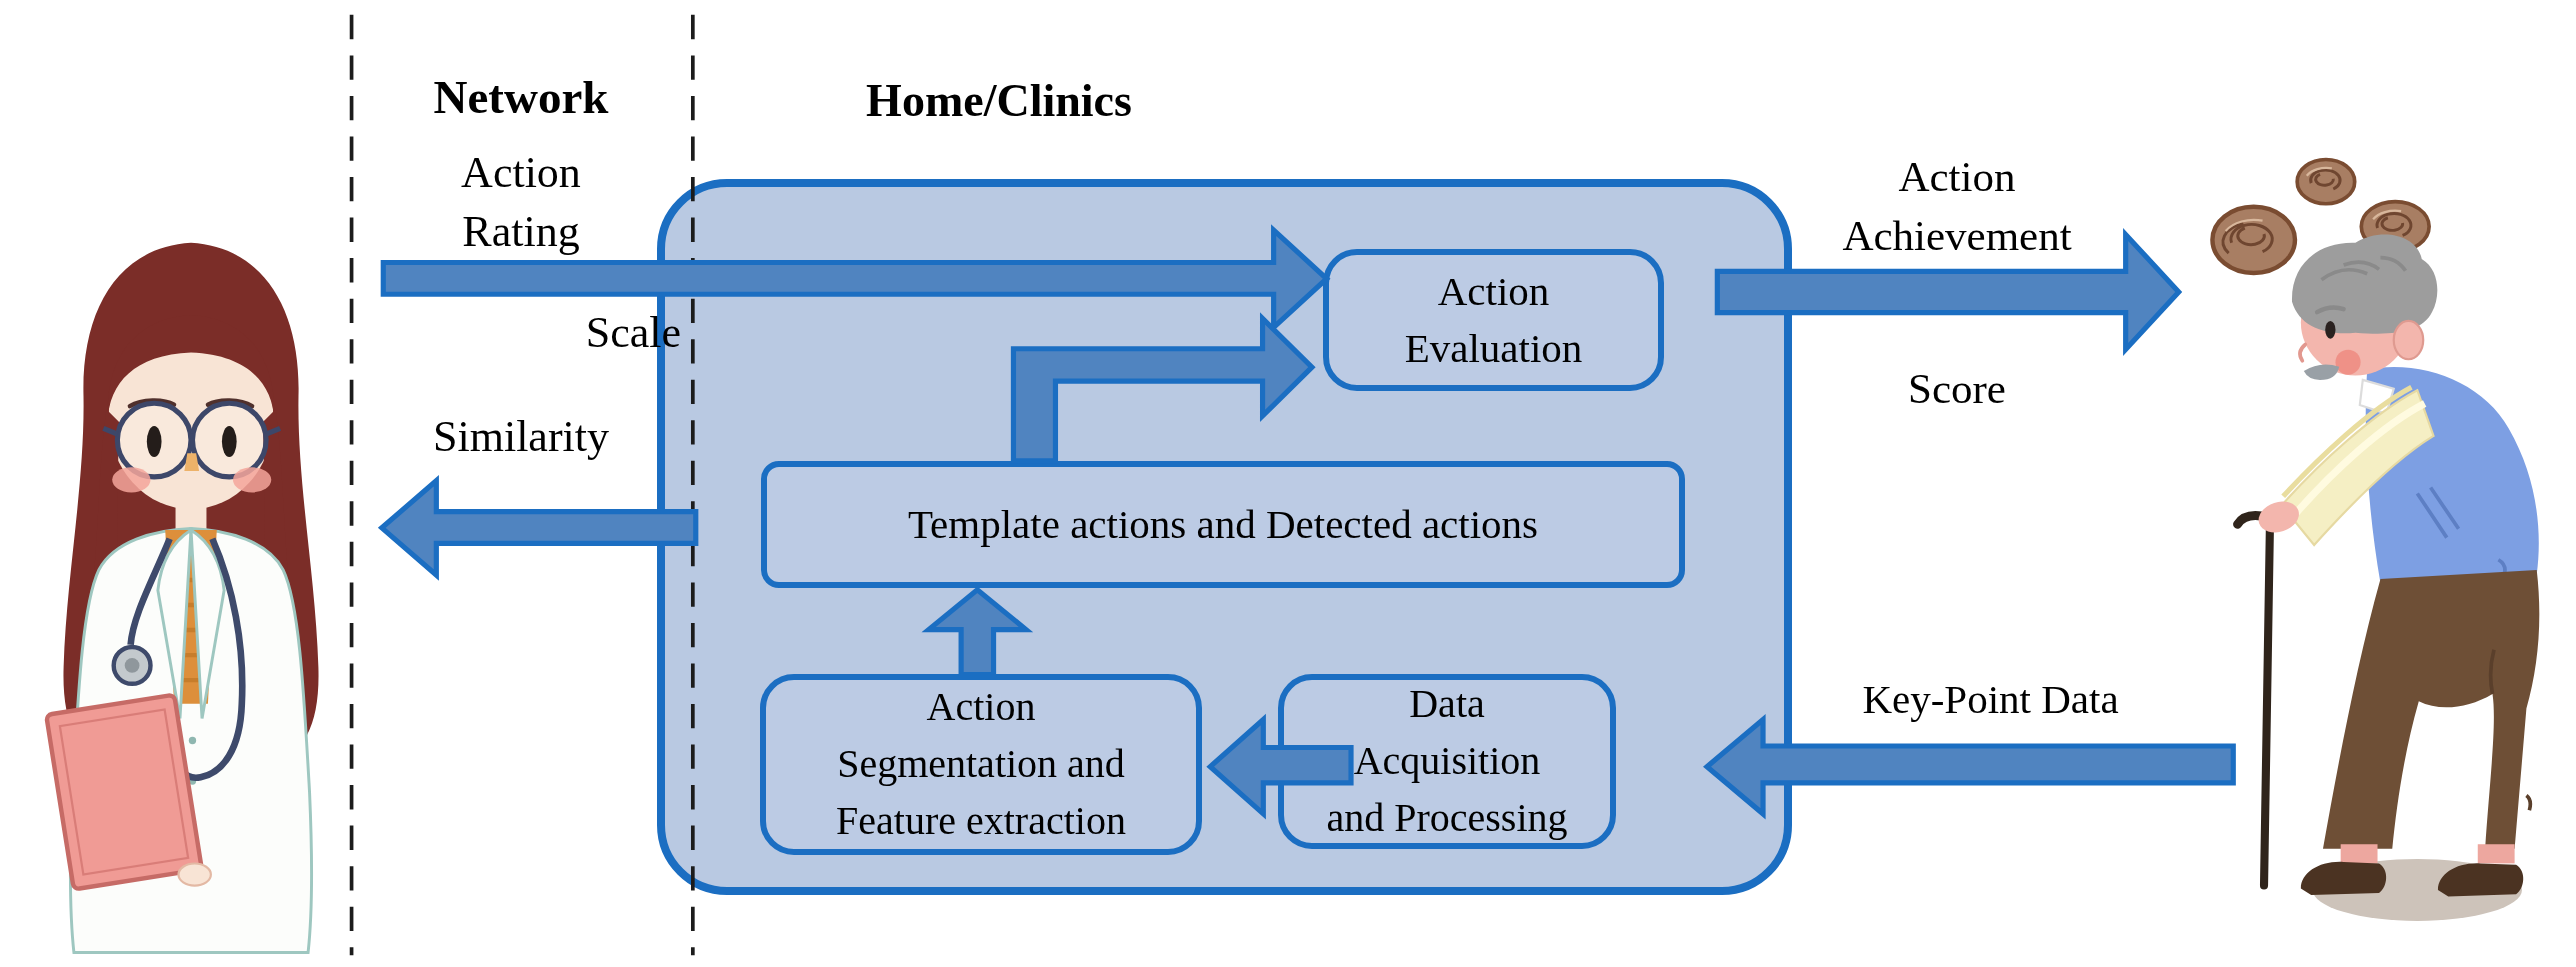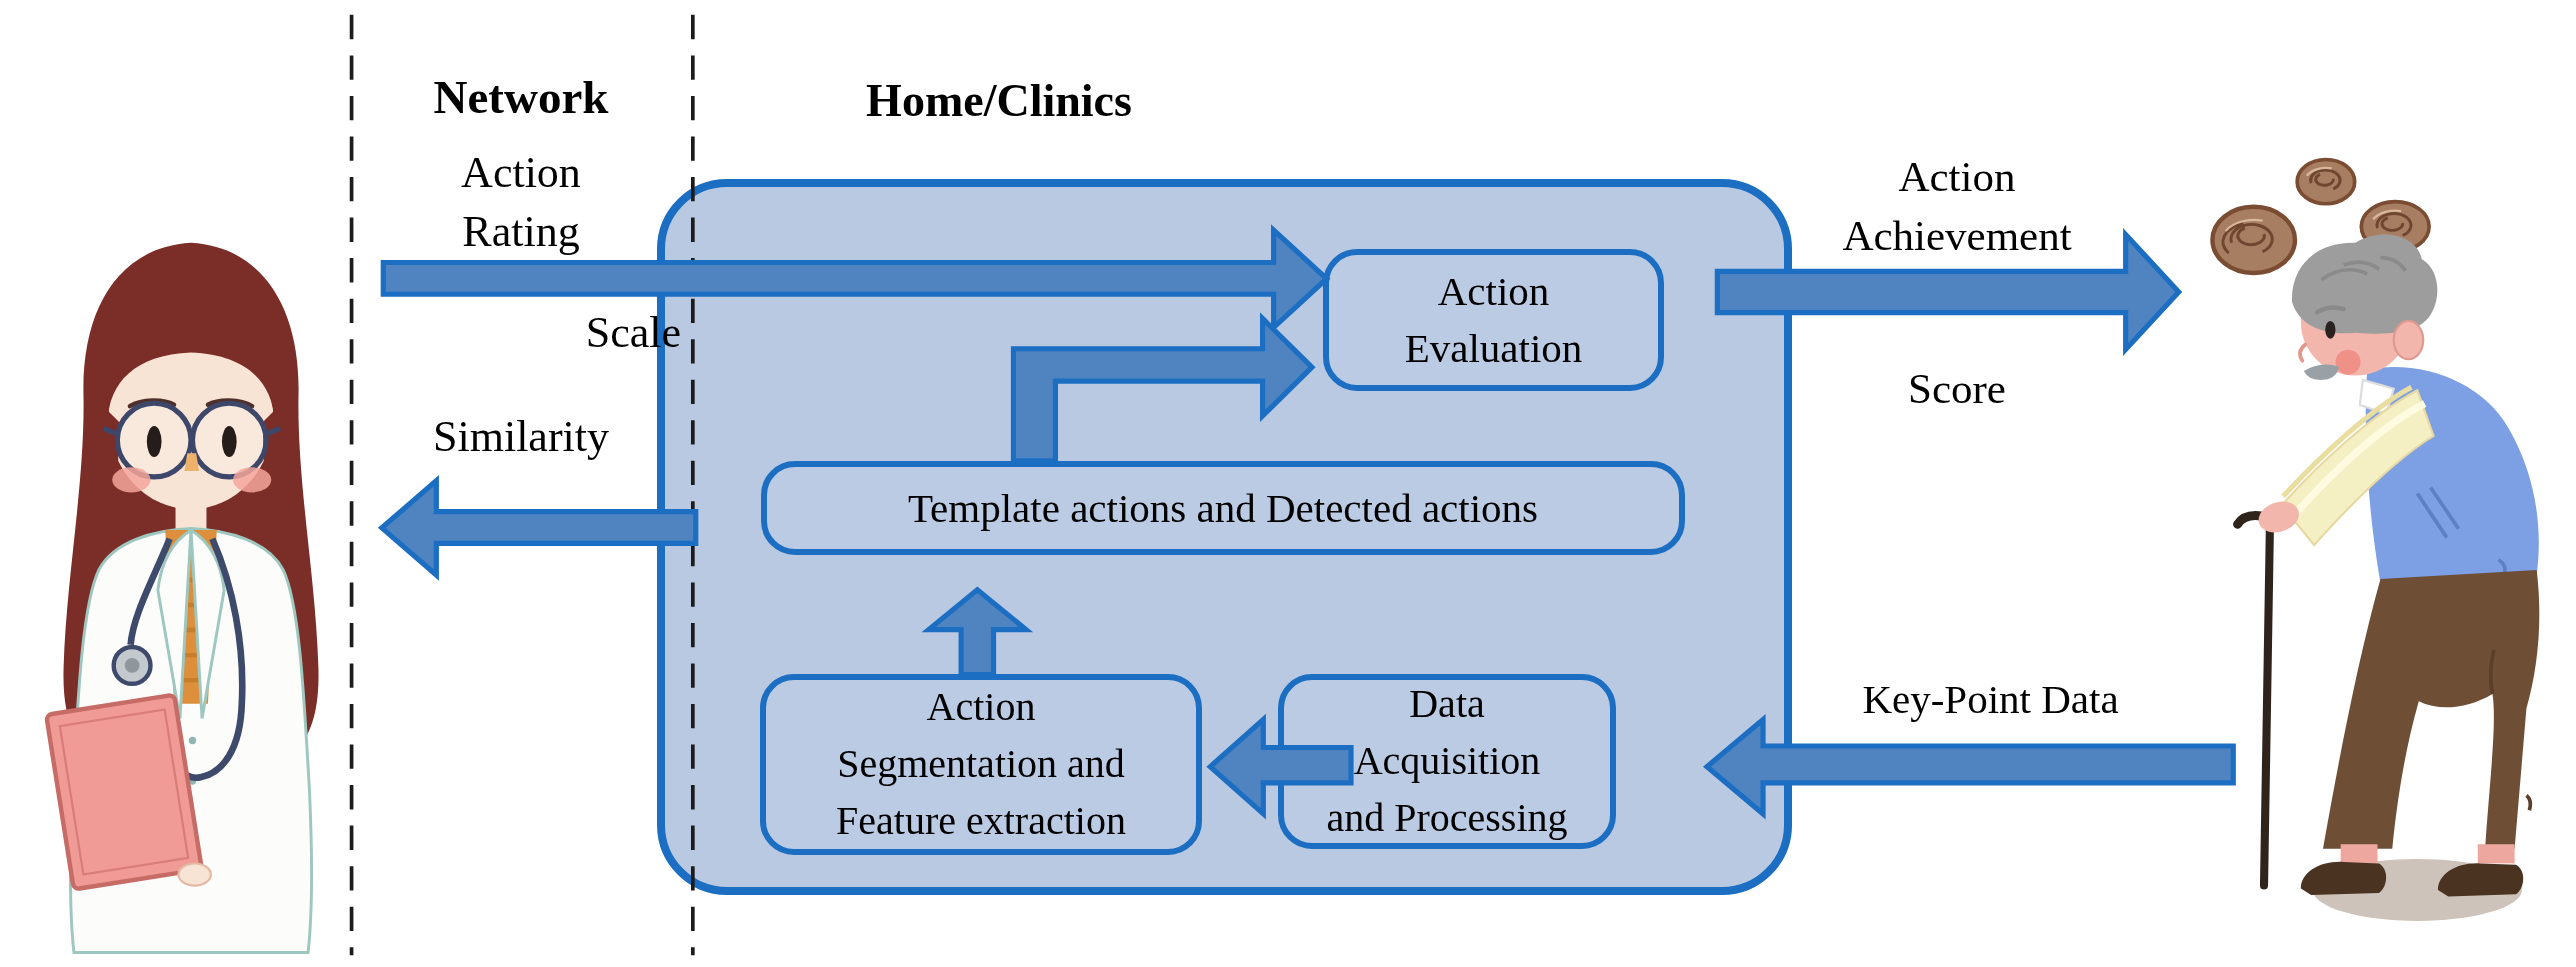--- a/index.html
+++ b/index.html
@@ -33,21 +33,21 @@
     border:6.6px solid #1b6ec2;
     border-radius:34px;
     box-sizing:border-box;
     display:flex;flex-direction:column;
     align-items:center;justify-content:center;
     text-align:center;
     font-size:41px;line-height:1.38;
     color:#000;
   }
   .pbox-eval{left:1323px;top:249px;width:341px;height:142px;font-size:41px;}
-  .pbox-template{left:761px;top:461px;width:924px;height:94px;font-size:41px;}
+  .pbox-template{left:761px;top:461px;width:924px;height:127px;font-size:41px;border-radius:18px;}
   .pbox-seg{left:760px;top:674px;width:442px;height:181px;font-size:40px;line-height:1.42;}
   .pbox-data{left:1278px;top:674px;width:338px;height:175px;font-size:40px;line-height:1.42;}
 
   
   .lbl{position:absolute;text-align:center;line-height:1.32;}
   .lbl-bold{font-weight:bold;}
   .lbl-medical{left:37px;top:38px;width:295px;font-size:47px;line-height:1.22;}
   .lbl-network{left:361px;top:66px;width:320px;font-size:47px;}
   .lbl-rating{left:361px;top:144px;width:320px;font-size:44px;line-height:1.34;}
   .lbl-scale{left:361px;top:304px;width:320px;font-size:44px;text-align:right;}

